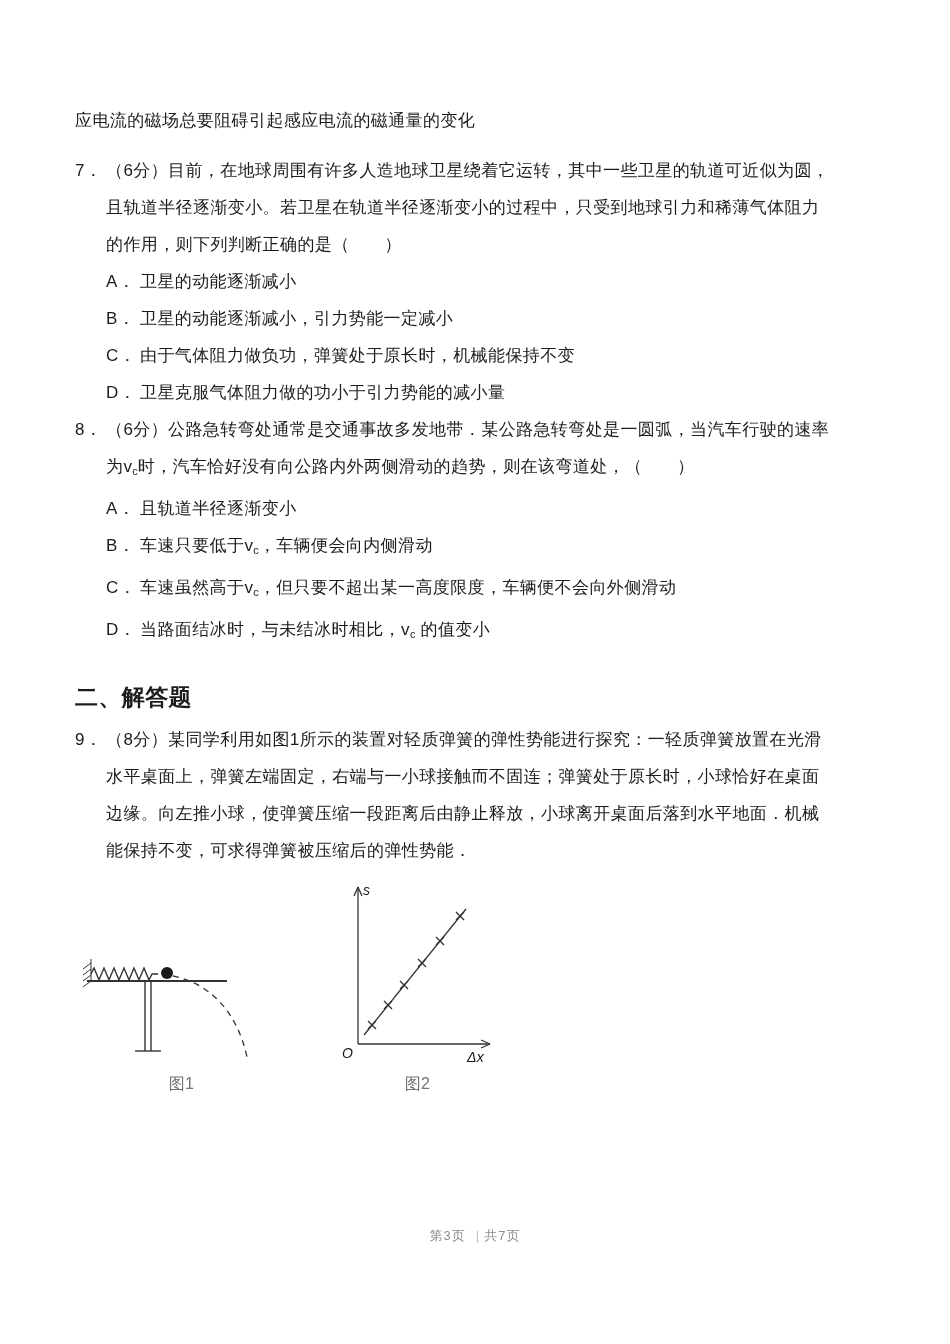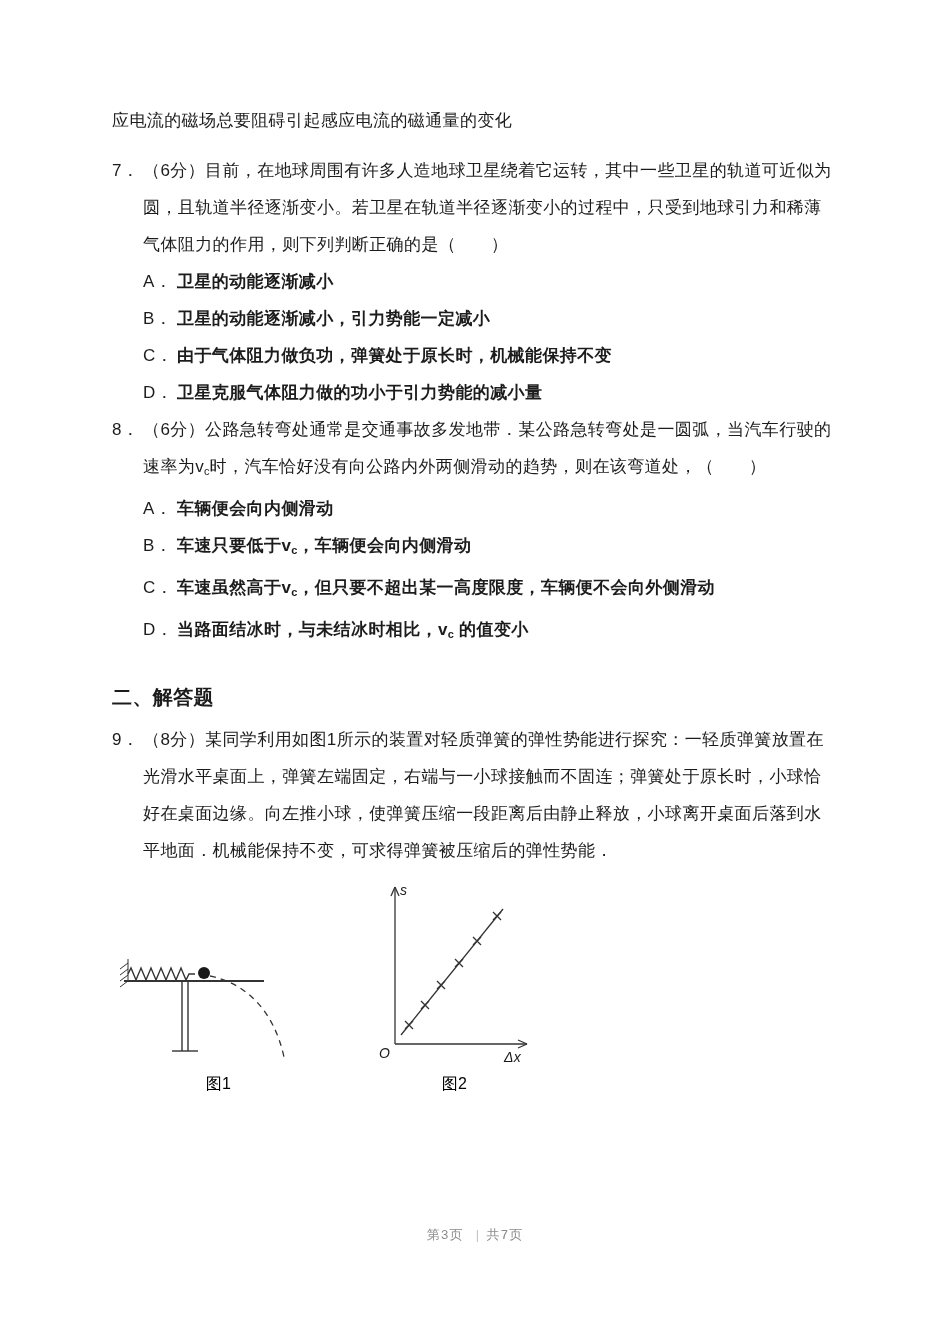--- a/index.html
+++ b/index.html
@@ -4,43 +4,43 @@
 <style>
   * { margin: 0; padding: 0; box-sizing: border-box; }
   html, body { background: #ffffff; }
   body {
     width: 950px; height: 1344px; position: relative; overflow: hidden;
     font-family: "Liberation Sans", "DejaVu Sans", sans-serif;
     color: #1c1c1c;
   }
   .page {
     position: absolute; inset: 0;
-    padding: 102px 118px 0 112px;
+    padding: 102px 118px 0 75px;
     font-size: 17px; line-height: 37px; letter-spacing: 0.4px;
   }
   .cont { margin-bottom: 13px; }
   .question { }
   .qline { display: flex; }
   .qnum { flex: 0 0 31px; }
   .qtext { flex: 1; }
   .options { padding-left: 31px; }
   .option { display: flex; }
   .olabel { flex: 0 0 34px; }
-  .otext { flex: 1; font-weight: bold; }
+  .otext { flex: 1; }
   sub { font-size: 11px; vertical-align: -3px; letter-spacing: 0; }
-  .section { font-size: 20px; font-weight: bold; margin: 26px 0 5px; }
+  .section { font-size: 23px; font-weight: bold; margin: 26px 0 5px; }
   .prompt { }
   .figures { display: flex; align-items: flex-end; gap: 46px; margin-top: 10px; padding-left: 4px; }
   .figure { display: flex; flex-direction: column; align-items: center; }
-  .figlabel { line-height: 22px; margin-top: 6px; font-size: 16px; color: #000000; }
+  .figlabel { line-height: 22px; margin-top: 6px; font-size: 16px; color: #737373; }
   svg { display: block; }
   .stroke { stroke: #333; fill: none; }
   .footer {
     position: absolute; left: 0; right: 0; bottom: 90px;
-    text-align: center; font-size: 13px; color: #8c8c8c; letter-spacing: 1px; font-family: Liberation Mono, monospace;
+    text-align: center; font-size: 13px; color: #8c8c8c; letter-spacing: 1px;
   }
   .footer .sep { color: #c2c2c2; margin: 0 4px 0 10px; }
 </style>
 </head>
 <body>
 
 <div class="page">
 
   <p class="cont">应电流的磁场总要阻碍引起感应电流的磁通量的变化</p>
 
@@ -70,21 +70,21 @@
   </div>
 
   <div class="question">
     <div class="qline">
       <span class="qnum">8．</span>
       <span class="qtext">（6分）公路急转弯处通常是交通事故多发地带．某公路急转弯处是一圆弧，当汽车行驶的速率为v<sub>c</sub>时，汽车恰好没有向公路内外两侧滑动的趋势，则在该弯道处，（　　）</span>
     </div>
     <div class="options">
       <div class="option">
         <span class="olabel">A．</span>
-        <span class="otext">车辆便会向内侧滑动</span>
+        <span class="otext">且轨道半径逐渐变小</span>
       </div>
       <div class="option">
         <span class="olabel">B．</span>
         <span class="otext">车速只要低于v<sub>c</sub>，车辆便会向内侧滑动</span>
       </div>
       <div class="option">
         <span class="olabel">C．</span>
         <span class="otext">车速虽然高于v<sub>c</sub>，但只要不超出某一高度限度，车辆便不会向外侧滑动</span>
       </div>
       <div class="option">

